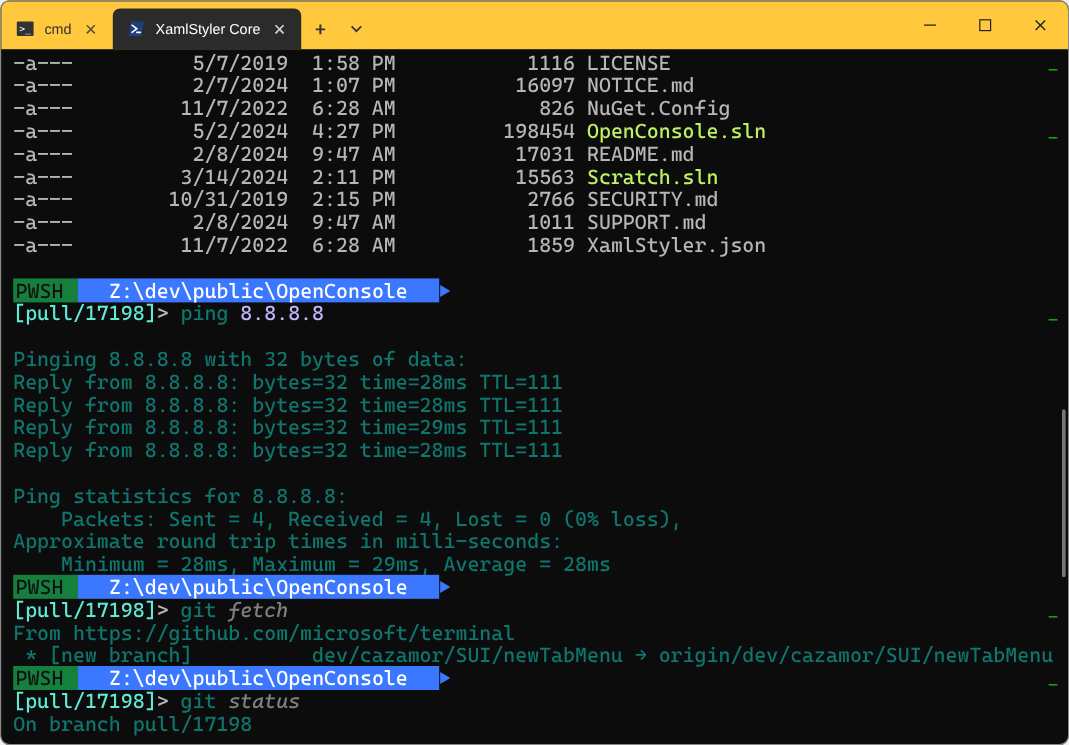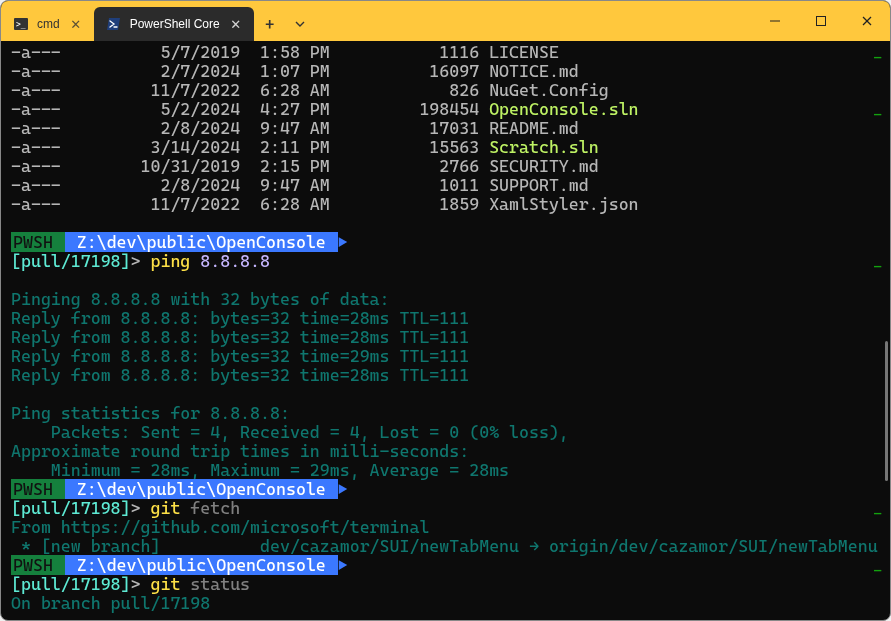--- a/index.html
+++ b/index.html
@@ -66,27 +66,27 @@
     position: absolute; right: 1px; top: 40px; bottom: 0; width: 10px;
   }
   .scrollbar .thumb {
     position: absolute; right: 1px; width: 3px; background: #777; border-radius: 2px;
     top: 300px; height: 140px;
   }
   .file-mode { color: #b6b6b6; }
   .file-name-plain { color: #b6b6b6; }
   .file-name-green { color: #bef264; }
   .pwsh-tag { background: #15803d; color: #111; padding: 0 2px; }
-  .path-seg { background: #3b78ff; color: #fff; padding: 0 2px; }
+  .path-seg { background: #3b78ff; color: #fff; padding: 0 16px; }
   .path-arrow { color: #3b78ff; }
   .pull-tag { color: #5eead4; }
   .prompt-end { color: #b6b6b6; }
-  .cmd-exe { color: #fde047; }
+  .cmd-exe { color: #0f766e; }
   .cmd-arg { color: #c4b5fd; }
-  .cmd-opt { color: #808080; }
+  .cmd-opt { color: #808080; font-style: italic; }
   .out { color: #0f766e; }
   
   .overlay { position: absolute; inset: 0; pointer-events: none; }
   .overlay line { stroke: #bbb; stroke-width: 1.2; stroke-dasharray: 5 5; }
   .overlay circle { fill: none; stroke: #aaa; stroke-width: 1.4; }
   .dash-green { position: absolute; right: 8px; color: #13a10e; font-size: 15px; }
 </style>
 </head>
 <body>
 
@@ -103,21 +103,21 @@
         <span>cmd</span>
         <span class="close">✕</span>
       </div>
       <div class="tab active">
         <span class="tab-icon">
           <svg width="16" height="16" viewBox="0 0 16 16">
               <path d="M3 2 L14 2 L12 14 L1 14 Z" fill="#1f3e7a"></path>
               <path d="M4 5 L8 8 L4 11 M8 11 L11 11" stroke="#fff" stroke-width="1.3" fill="none" stroke-linecap="round"></path>
             </svg>
         </span>
-        <span>PowerShell Core</span>
+        <span>XamlStyler Core</span>
         <span class="close">✕</span>
       </div>
     </div>
     <div class="newtab">+</div>
     <div class="dropdown">
       <svg width="10" height="10" viewBox="0 0 10 10">
           <path d="M1 3 L5 7 L9 3" stroke="#333" stroke-width="1.4" fill="none"></path>
         </svg>
     </div>
     <div class="spacer"></div>

